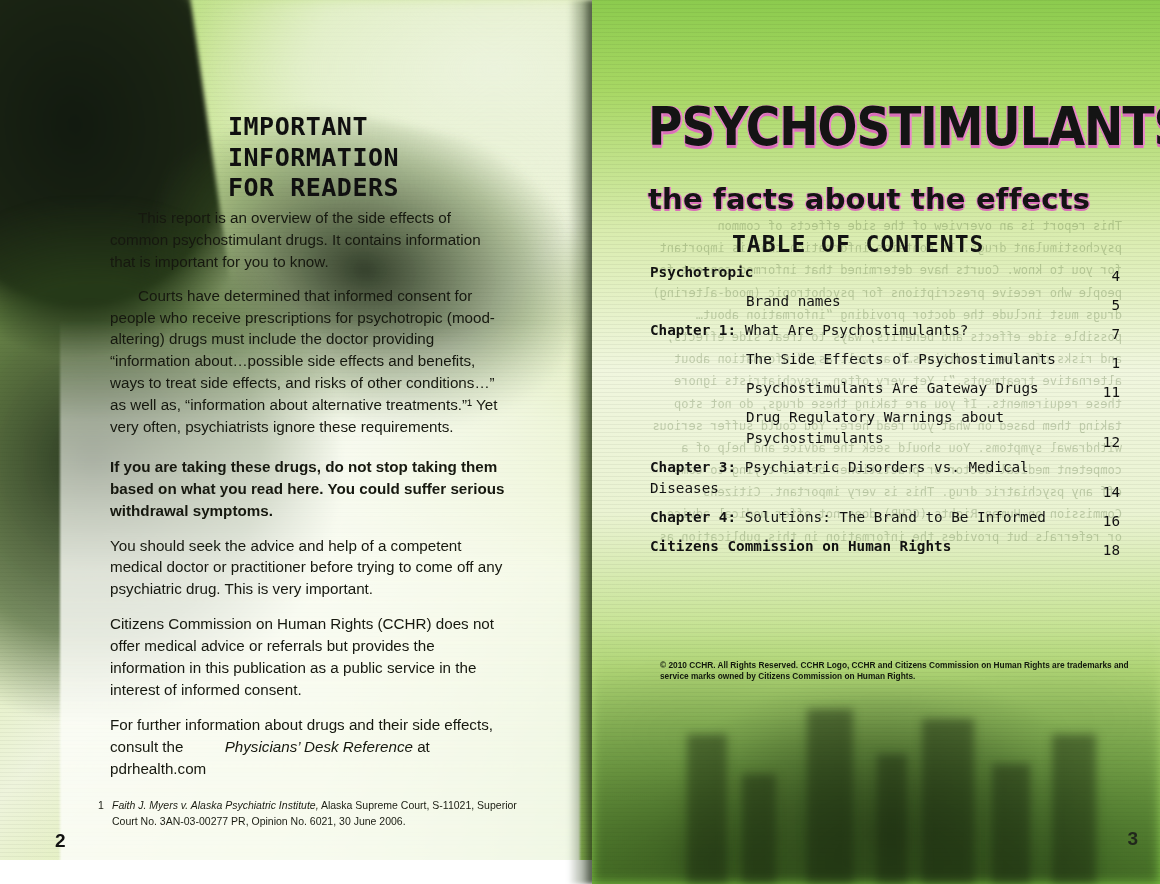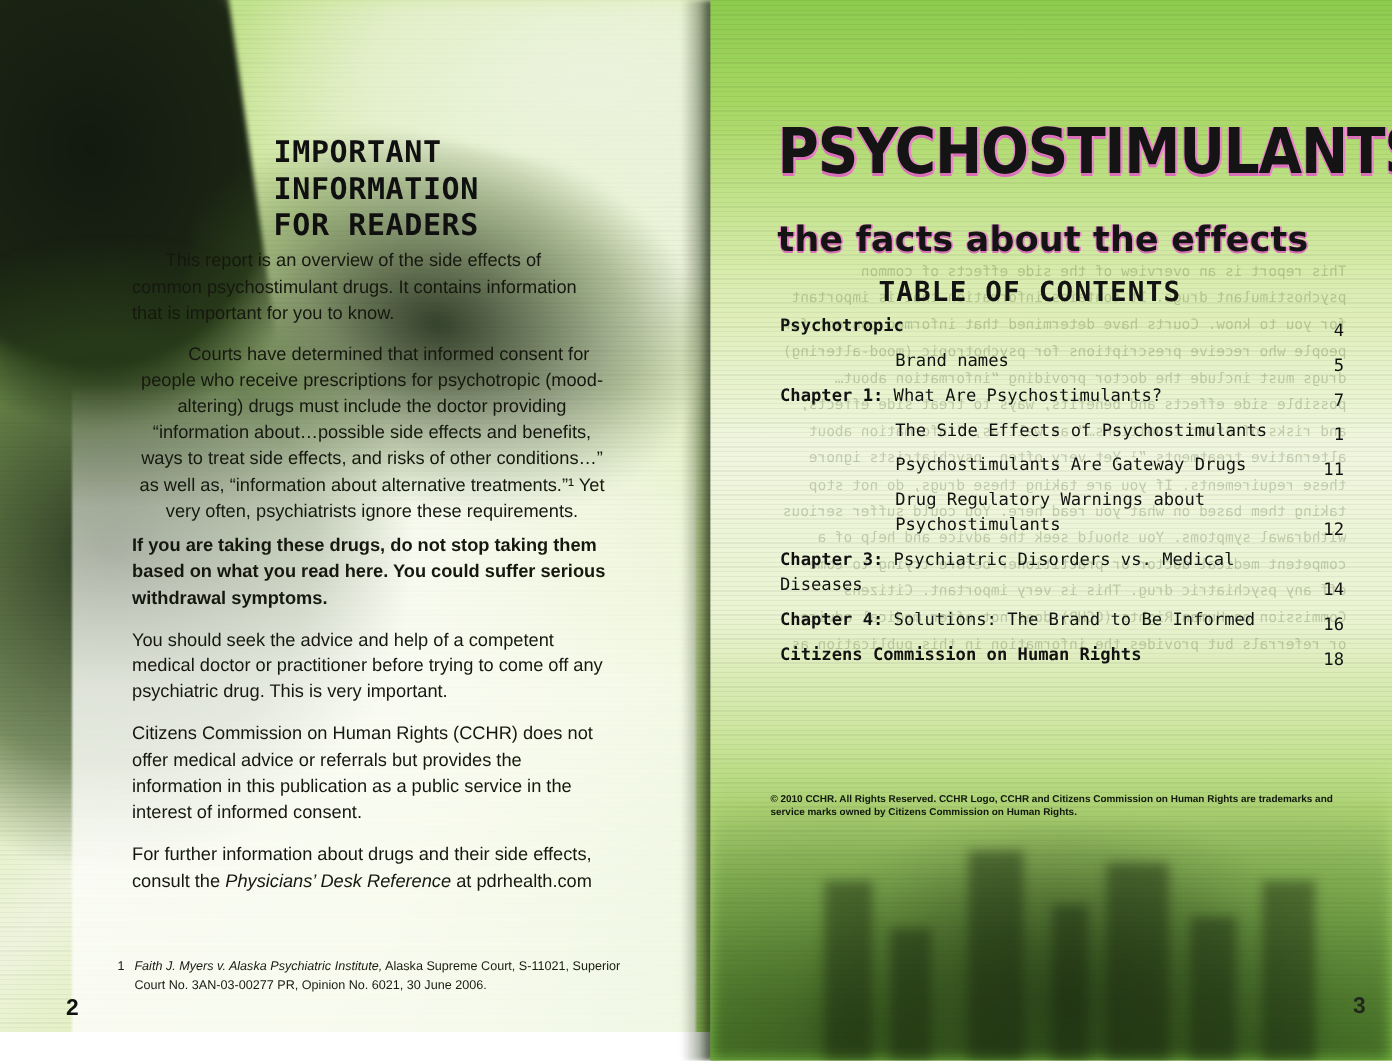--- a/index.html
+++ b/index.html
@@ -85,25 +85,25 @@
 
   .body-left {
     position: absolute;
     left: 110px; top: 207px;
     width: 400px;
     color: #16180f;
     font-size: 15.2px;
     line-height: 1.44;
   }
   .p1 { margin: 0 0 12px 0; text-indent: 28px; text-align: left; }
-  .p2 { margin: 0 0 6px 0; text-indent: 28px; text-align: center; }
+  .p2 { margin: 0 0 18px 0; text-indent: 28px; }
   .p-bold { margin: 0 0 13px 0; font-weight: bold; }
   .p-reg { margin: 0 0 13px 0; }
   .p-last { margin: 0; }
-  .ital { font-style: italic; }
+  .ital { font-style: italic; margin-left: 37px; }
 
   .footnote {
     position: absolute;
     left: 112px; top: 798px;
     width: 410px;
     font-size: 10.5px;
     line-height: 1.5;
     color: #1a1c12;
   }
   .footnote .fn-num {
@@ -241,21 +241,21 @@
     position: absolute;
     right: 0;
     bottom: 0;
     font-weight: normal;
   }
   .toc-row.indent .toc-label { padding-left: 96px; }
   .toc-row.bold-all .toc-label { font-weight: bold; }
 
   .copyright {
     position: absolute;
-    left: 50px; top: 660px;
+    left: 68px; top: 660px;
     width: 480px;
     font-size: 8.3px;
     font-weight: bold;
     line-height: 1.35;
     color: #11180c;
   }
   .folio-right {
     position: absolute;
     right: 22px; top: 828px;
     font-size: 19px;

